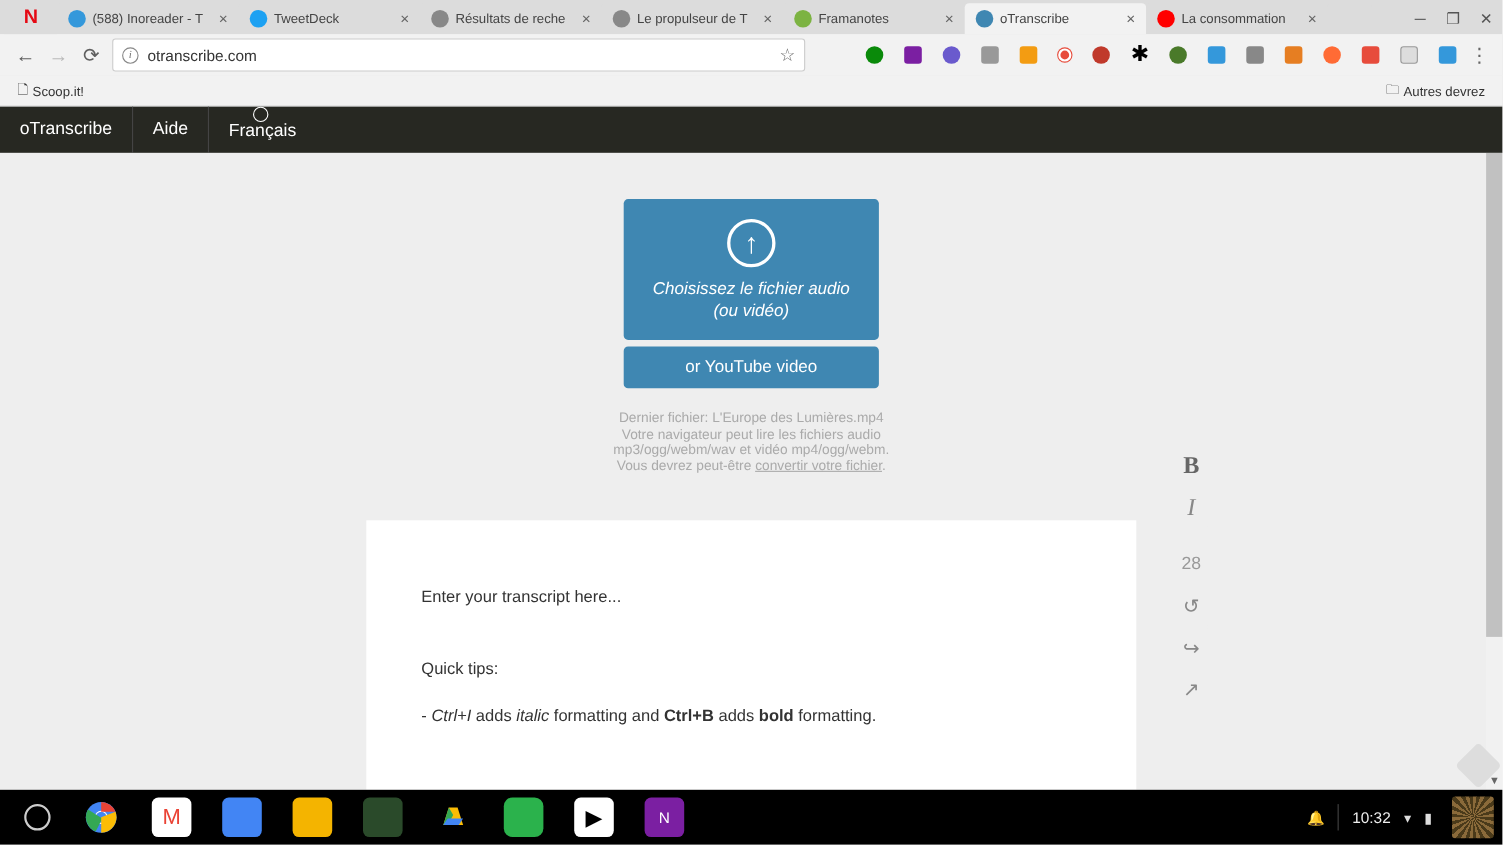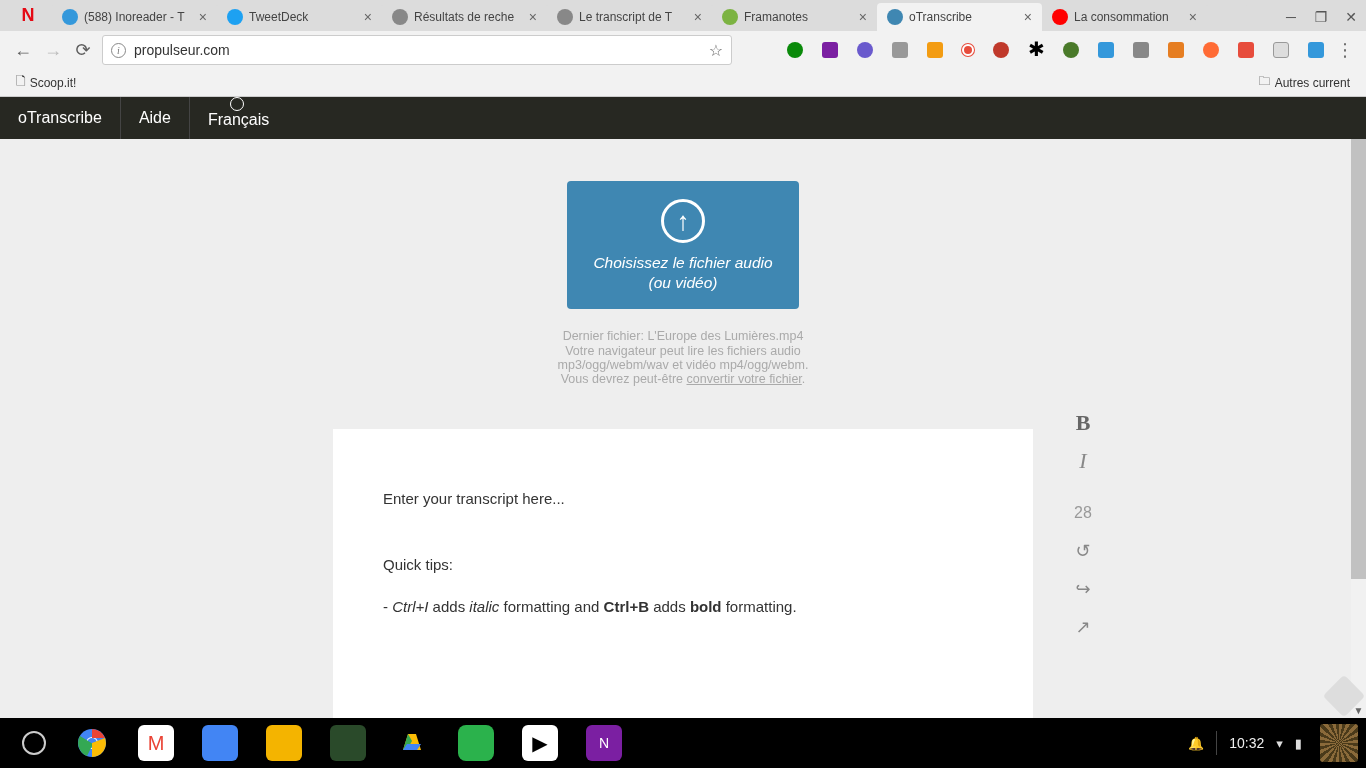--- a/index.html
+++ b/index.html
@@ -94,21 +94,21 @@
           <span class="title">TweetDeck</span>
           <span class="close">×</span>
         </div>
         <div class="tab">
           <span class="favicon" style="background: rgb(136, 136, 136); border-radius: 50%;"></span>
           <span class="title">Résultats de reche</span>
           <span class="close">×</span>
         </div>
         <div class="tab">
           <span class="favicon" style="background: rgb(136, 136, 136); border-radius: 50%;"></span>
-          <span class="title">Le transcript de T</span>
+          <span class="title">Le propulseur de T</span>
           <span class="close">×</span>
         </div>
         <div class="tab">
           <span class="favicon" style="background: rgb(124, 179, 66); border-radius: 50%;"></span>
           <span class="title">Framanotes</span>
           <span class="close">×</span>
         </div>
         <div class="tab active">
           <span class="favicon" style="background: rgb(63, 135, 178); border-radius: 50%;"></span>
           <span class="title">oTranscribe</span>
@@ -126,21 +126,21 @@
       <div>❐</div>
       <div>✕</div>
     </div>
   </div>
   <div class="nav-bar">
     <div class="nav-btn">←</div>
     <div class="nav-btn disabled">→</div>
     <div class="nav-btn">⟳</div>
     <div class="omnibox">
       <span class="info">i</span>
-      <span>propulseur.com</span>
+      <span>otranscribe.com</span>
       <span class="star">☆</span>
     </div>
     <div class="ext-icons">
       <span style="background:#0a8a0a;border-radius:50%;"></span>
       <span style="background:#7b1fa2;"></span>
       <span style="background:#6a5acd;border-radius:50%;"></span>
       <span style="background:#999;font-size:8px;color:#555;"></span>
       <span style="background:#f39c12;border-radius:3px;"></span>
       <span style="background:#e74c3c;border-radius:50%;border:2px solid #fff;box-shadow:0 0 0 1px #e74c3c;width:12px;height:12px;"></span>
       <span style="background:#c0392b;border-radius:50%;"></span>
@@ -156,21 +156,21 @@
     </div>
     <div class="menu-dots">⋮</div>
   </div>
   <div class="bookmarks-bar">
     <div class="bm">
       <span>🗋</span>
       <span>Scoop.it!</span>
     </div>
     <div class="other">
       <span>🗀</span>
-      <span>Autres current</span>
+      <span>Autres devrez</span>
     </div>
   </div>
 </div>
 
 <div class="app-bar">
   <a>oTranscribe</a>
   <a>Aide</a>
   <a class="lang">
       <span class="globe"></span>
       <span>Français</span>
@@ -182,20 +182,21 @@
     <div class="arrow up">▲</div>
     <div class="thumb"></div>
     <div class="arrow down">▼</div>
   </div>
 
   <div class="upload-area">
     <div class="upload-btn">
       <div class="upload-icon">↑</div>
       <div class="label">Choisissez le fichier audio (ou vidéo)</div>
     </div>
+    <div class="youtube-btn">or YouTube video</div>
   </div>
 
   <div class="hints">
     <div><span>Dernier fichier: </span><span>L'Europe des Lumières.mp4</span></div>
     <div>Votre navigateur peut lire les fichiers audio mp3/ogg/webm/wav et vidéo mp4/ogg/webm.</div>
     <div><span>Vous devrez peut-être </span><span class="link">convertir votre fichier</span><span>.</span></div>
   </div>
 
   <div class="editor">
     <div class="placeholder">Enter your transcript here...</div>

